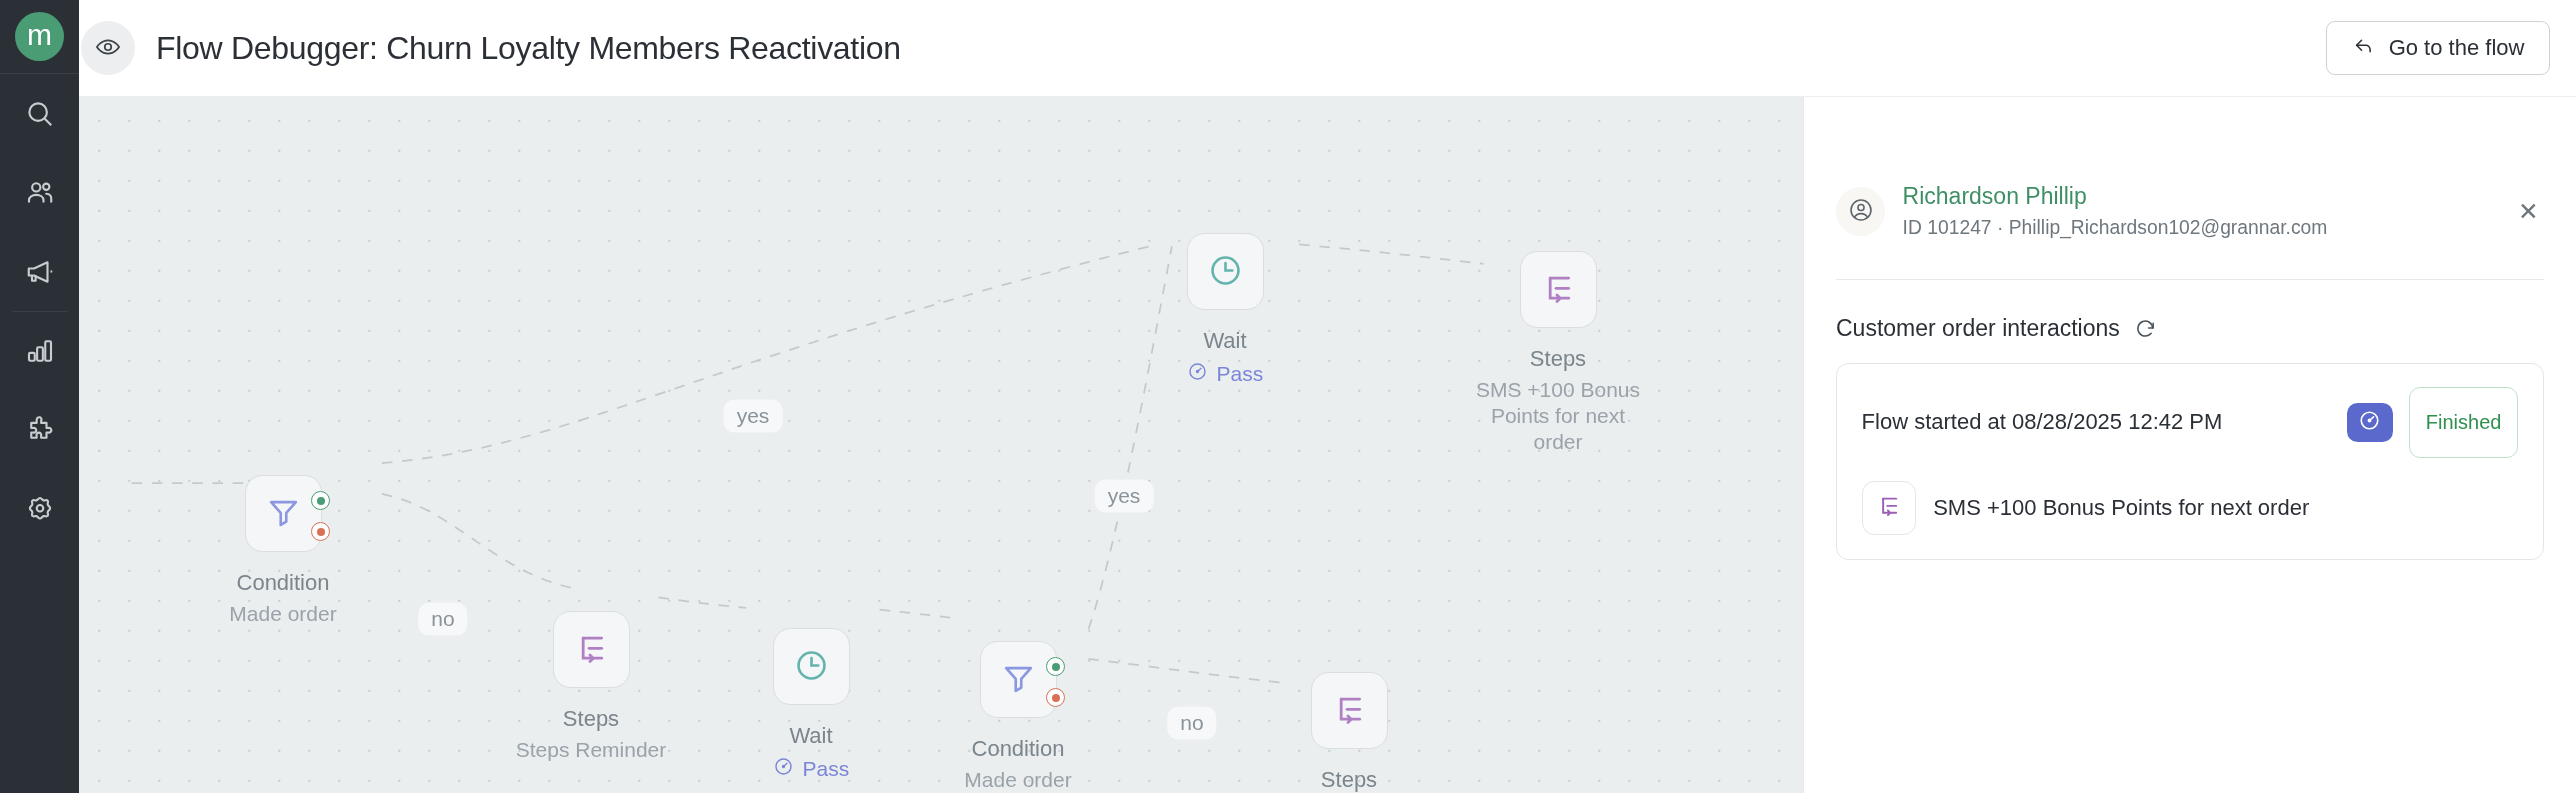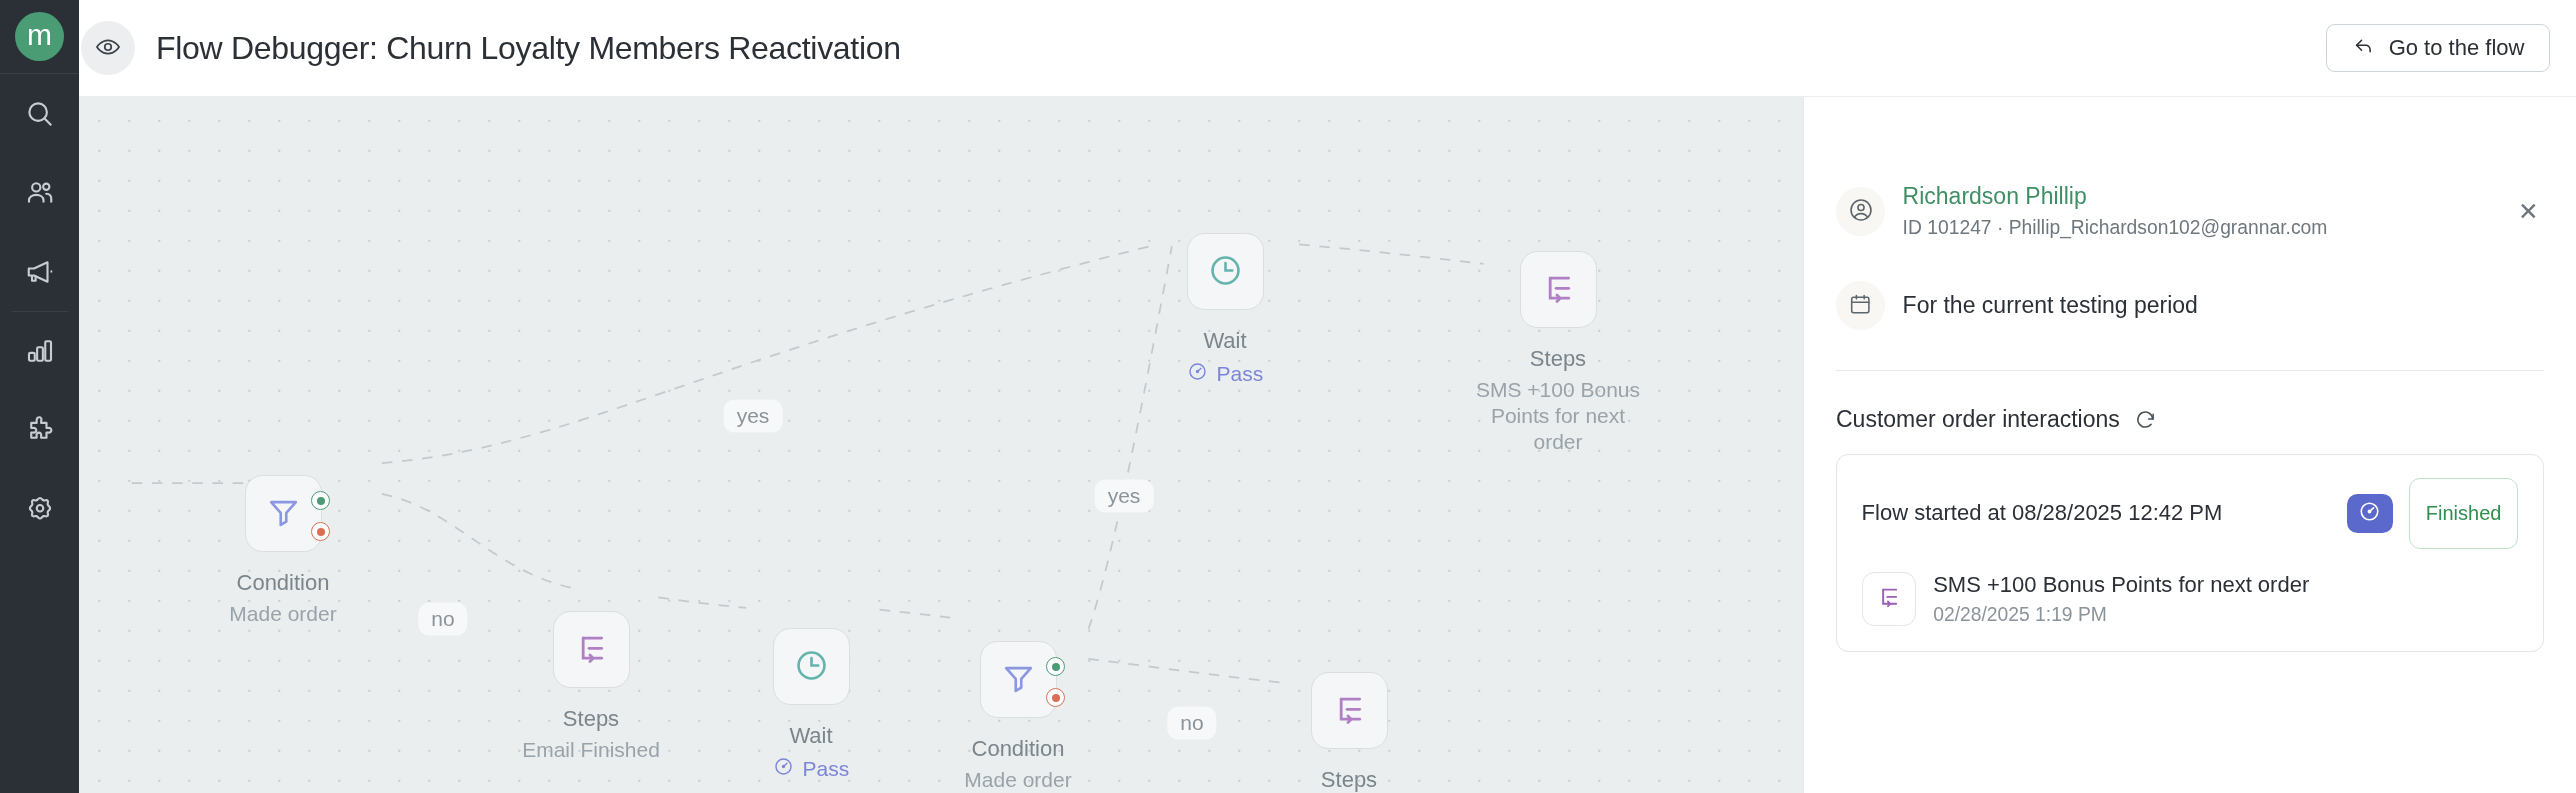--- a/index.html
+++ b/index.html
@@ -56,21 +56,21 @@
     flex: 0 0 54px;
   }
   #page-title {
     margin-left: 21px;
     font-size: 32px; color: #2b2f36; letter-spacing: -0.3px;
     white-space: nowrap;
   }
   #header-spacer { flex: 1; }
   #goto-flow-btn {
     display: flex; align-items: center; gap: 14px;
-    height: 48px; padding: 0 24.6px;
+    height: 54px; padding: 0 24.6px;
     border: 0.9px solid #ccd3d8; border-radius: 8.8px;
     background: #ffffff; cursor: pointer;
     font-size: 22px; color: #2b2f36;
     font-family: "Liberation Sans", sans-serif;
   }
 
   
   #body { flex: 1; display: flex; min-height: 0; }
 
   
@@ -355,21 +355,21 @@
               <svg width="37" height="37" viewBox="0 0 24 24" fill="none" stroke="#b07fc4" stroke-width="1.8" stroke-linecap="round">
                 <path d="M6.6 5.2h12"></path>
                   <path d="M10.4 11.9h8.2"></path>
                   <path d="M14 18.3h4.6"></path>
                 <path d="M6.6 5.2v13.1h6.3"></path>
                   <path d="M11 16.2l2.1 2.1-2.1 2.1" stroke-linejoin="round"></path>
               </svg>
             </span>
           </div>
           <div class="node-title">Steps</div>
-          <div class="node-sub">Email Finished</div>
+          <div class="node-sub">Steps Reminder</div>
         </div>
 
         <div class="node" style="left:732px; top:531px;">
           <div class="node-box">
             <span>
               <svg width="37" height="37" viewBox="0 0 24 24" fill="none" stroke="#64b4ad" stroke-width="1.7" stroke-linecap="round">
                 <circle cx="12" cy="12" r="8.4"></circle>
                   <path d="M12 7.1V12h4.4"></path>
               </svg>
             </span>
@@ -440,35 +440,20 @@
               </svg>
             </span>
           </div>
           <div class="info-text">
             <div id="customer-name">Richardson Phillip</div>
             <div id="customer-meta">ID 101247 · Phillip_Richardson102@grannar.com</div>
           </div>
           <div id="close-customer">✕</div>
         </div>
 
-        <div class="info-row">
-          <div class="info-ico">
-            <span>
-              <svg width="24.6" height="24.6" viewBox="0 0 24 24" fill="none" stroke="#5c666d" stroke-width="1.5" stroke-linecap="round">
-                <rect x="3.6" y="5.2" width="16.8" height="15" rx="1.8"></rect>
-                <path d="M3.6 10h16.8"></path>
-                  <path d="M8.2 3.4v3.3"></path>
-                  <path d="M15.8 3.4v3.3"></path>
-              </svg>
-            </span>
-          </div>
-          <div class="info-text">
-            <div id="period-label">For the current testing period</div>
-          </div>
-        </div>
 
         <div id="divider"></div>
 
         <div id="interactions-head">
           <span>Customer order interactions</span>
           <span id="refresh-btn">
             <svg width="23" height="23" viewBox="0 0 24 24" fill="none" stroke="#4b545b" stroke-width="1.6" stroke-linecap="round" stroke-linejoin="round">
               <path d="M19.6 11.4a7.8 7.8 0 10-1.7 5.6"></path>
               <path d="M20 6.6v4.8h-4.8"></path>
             </svg>
@@ -499,21 +484,20 @@
                       <path d="M10.4 11.9h8.2"></path>
                       <path d="M14 18.3h4.6"></path>
                     <path d="M6.6 5.2v13.1h6.3"></path>
                       <path d="M11 16.2l2.1 2.1-2.1 2.1" stroke-linejoin="round"></path>
                   </g>
                 </svg>
               </span>
             </div>
             <div id="card-item-text">
               <div id="card-item-title">SMS +100 Bonus Points for next order</div>
-              <div id="card-item-time">02/28/2025 1:19 PM</div>
             </div>
           </div>
         </div>
 
       </div>
     </div>
   </div>
 </div>
 
 

